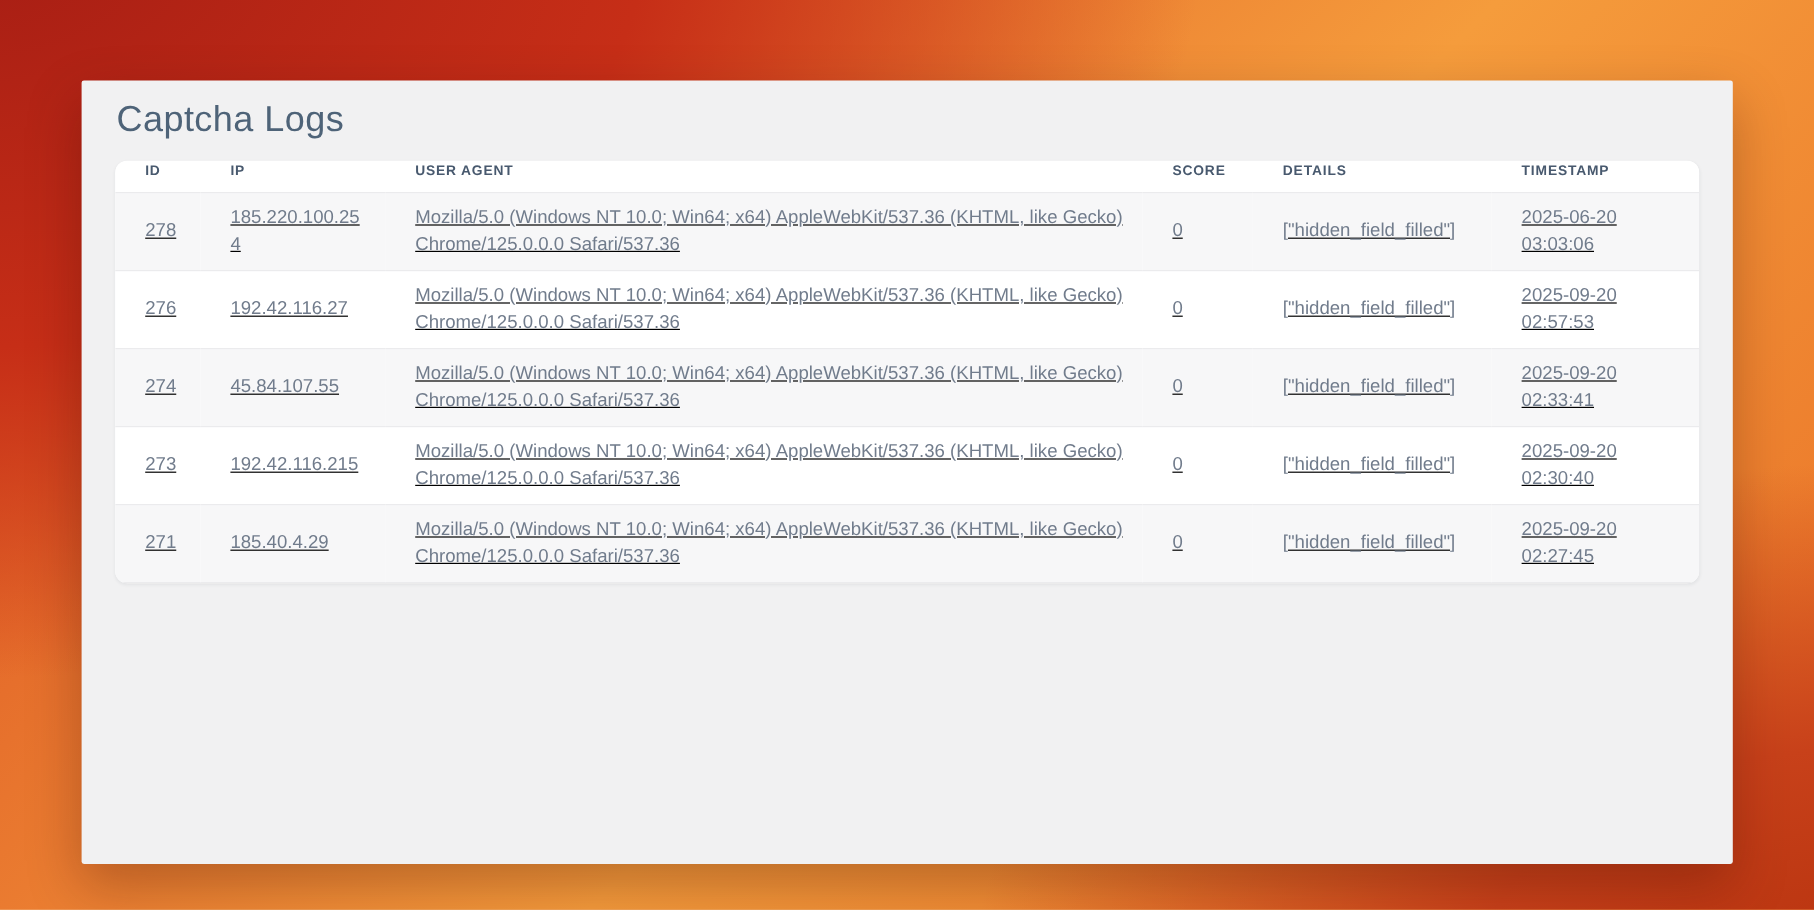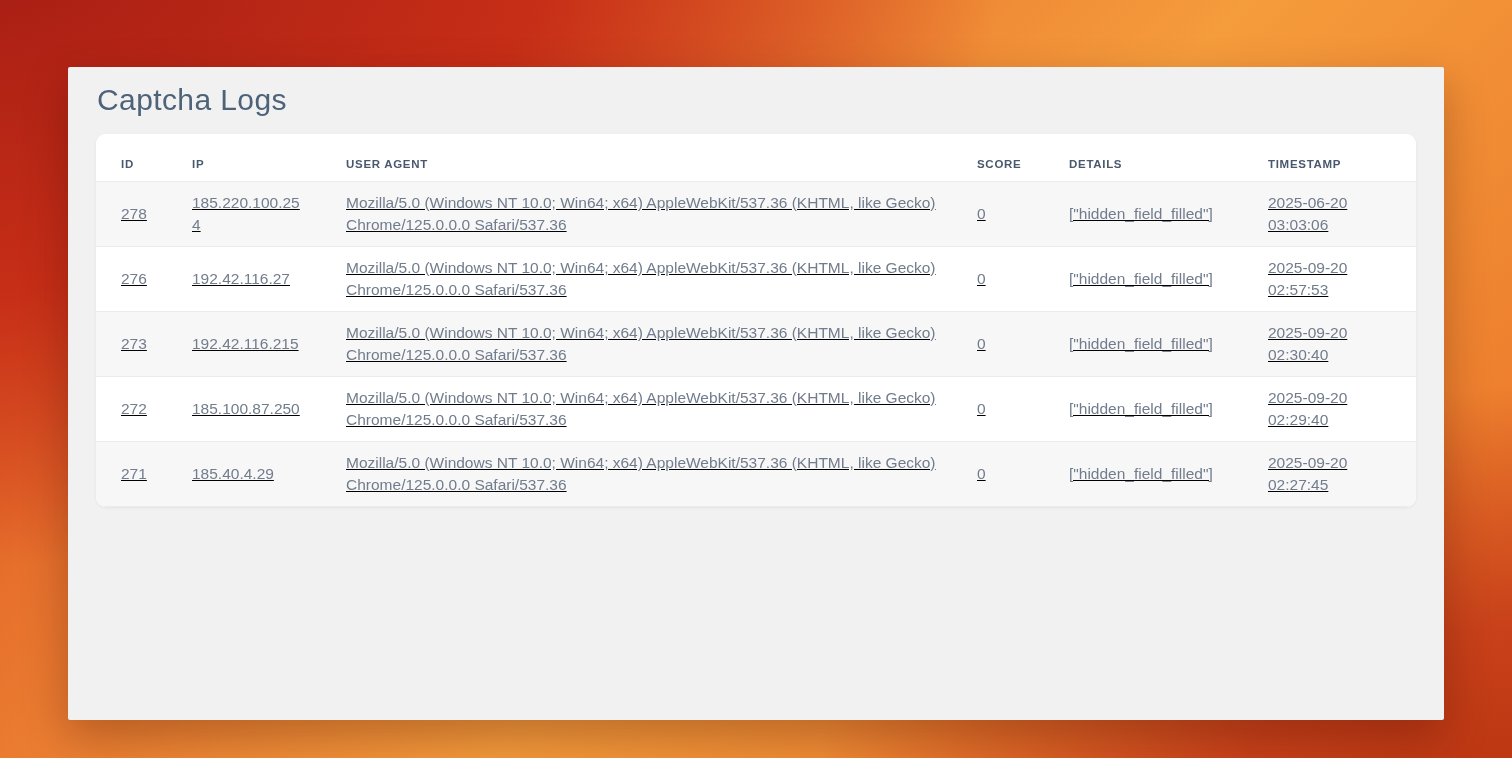--- a/index.html
+++ b/index.html
@@ -62,21 +62,21 @@
   col.c-details   { width: 199px; }
   col.c-timestamp { width: auto;  }
 
   thead th {
     text-align: left;
     font-size: 11.5px;
     font-weight: 700;
     letter-spacing: 0.7px;
     color: #48596e;
     background: #ffffff;
-    padding: 24px 10px 11px 25px;
+    padding: 3px 10px 11px 25px;
     border-bottom: 1px solid #ebebed;
     white-space: nowrap;
   }
 
   tbody td {
     font-size: 15.5px;
     line-height: 22px;
     color: #717c8c;
     padding: 10px 14px 10px 25px;
     vertical-align: middle;
@@ -127,34 +127,34 @@
           </tr>
           <tr>
             <td class="col-id">276</td>
             <td class="col-ip">192.42.116.27</td>
             <td class="col-user_agent">Mozilla/5.0 (Windows NT 10.0; Win64; x64) AppleWebKit/537.36 (KHTML, like Gecko) Chrome/125.0.0.0 Safari/537.36</td>
             <td class="col-score">0</td>
             <td class="col-details">["hidden_field_filled"]</td>
             <td class="col-timestamp">2025-09-20 02:57:53</td>
           </tr>
           <tr>
+            <td class="col-id">274</td>
+            <td class="col-ip">45.84.107.55</td>
+            <td class="col-user_agent">Mozilla/5.0 (Windows NT 10.0; Win64; x64) AppleWebKit/537.36 (KHTML, like Gecko) Chrome/125.0.0.0 Safari/537.36</td>
+            <td class="col-score">0</td>
+            <td class="col-details">["hidden_field_filled"]</td>
+            <td class="col-timestamp">2025-09-20 02:33:41</td>
+          </tr>
+          <tr>
             <td class="col-id">273</td>
             <td class="col-ip">192.42.116.215</td>
             <td class="col-user_agent">Mozilla/5.0 (Windows NT 10.0; Win64; x64) AppleWebKit/537.36 (KHTML, like Gecko) Chrome/125.0.0.0 Safari/537.36</td>
             <td class="col-score">0</td>
             <td class="col-details">["hidden_field_filled"]</td>
             <td class="col-timestamp">2025-09-20 02:30:40</td>
-          </tr>
-          <tr>
-            <td class="col-id">272</td>
-            <td class="col-ip">185.100.87.250</td>
-            <td class="col-user_agent">Mozilla/5.0 (Windows NT 10.0; Win64; x64) AppleWebKit/537.36 (KHTML, like Gecko) Chrome/125.0.0.0 Safari/537.36</td>
-            <td class="col-score">0</td>
-            <td class="col-details">["hidden_field_filled"]</td>
-            <td class="col-timestamp">2025-09-20 02:29:40</td>
           </tr>
           <tr>
             <td class="col-id">271</td>
             <td class="col-ip">185.40.4.29</td>
             <td class="col-user_agent">Mozilla/5.0 (Windows NT 10.0; Win64; x64) AppleWebKit/537.36 (KHTML, like Gecko) Chrome/125.0.0.0 Safari/537.36</td>
             <td class="col-score">0</td>
             <td class="col-details">["hidden_field_filled"]</td>
             <td class="col-timestamp">2025-09-20 02:27:45</td>
           </tr>
         </tbody>

